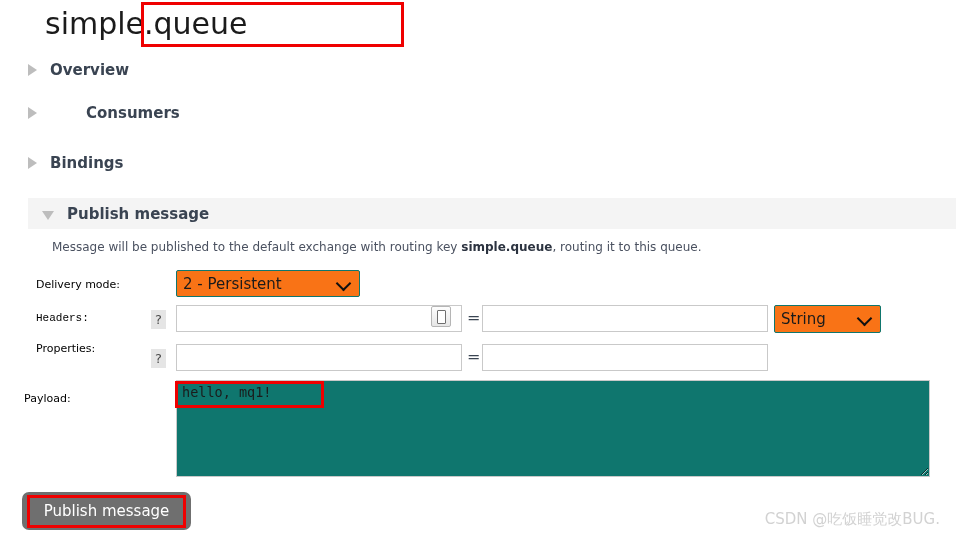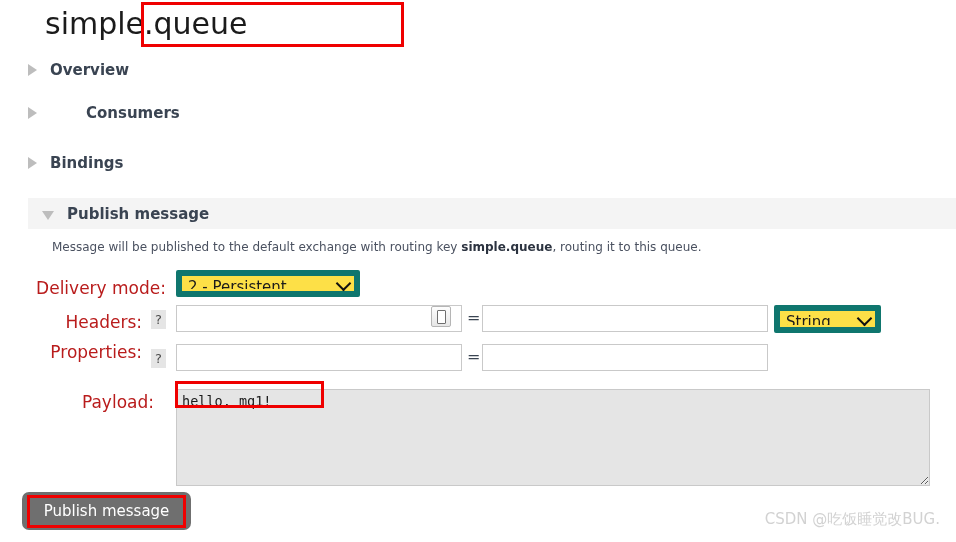--- a/index.html
+++ b/index.html
@@ -112,45 +112,45 @@
     font-size: 12px;
     color: #4a5160;
     white-space: nowrap;
   }
   #publish-desc b {
     color: #2c3340;
     font-weight: bold;
   }
   .flabel {
     position: absolute;
-    text-align: right;
-    font-size: 17px;
-    color: #b91c1c;
+    text-align: left;
+    font-size: 11px;
+    color: #000000;
     white-space: nowrap;
   }
   .help-badge {
     display: inline-block;
     background: #e5e5e5;
     color: #4b4b4b;
     font-size: 13px;
     width: 15px;
     height: 19px;
     line-height: 19px;
     text-align: center;
     margin-left: 6px;
     vertical-align: middle;
     cursor: help;
   }
 
   select.ctl {
     font-family: "DejaVu Sans", "Liberation Sans", sans-serif;
     font-size: 15px;
     color: #1b1b1b;
-    background: #fde047;
-    border: 6px solid #0f766e;
+    background: #f97316;
+    border: 1px solid #0f766e;
     border-radius: 2px;
     padding: 2px 6px;
     height: 27px;
     box-sizing: border-box;
     -webkit-appearance: none;
     -moz-appearance: none;
     appearance: none;
   }
   .select-wrap {
     position: absolute;
@@ -213,26 +213,26 @@
     position: absolute;
     left: 2.4px; top: 2px;
     width: 3px; height: 3px;
     border-radius: 50%;
     background: #6f6f6f;
   }
 
   textarea#payload {
     position: absolute;
     left: 176px;
-    top: 389px;
+    top: 380px;
     width: 754px;
     height: 97px;
     box-sizing: border-box;
     border: 1px solid #c9c9c9;
-    background: #e5e5e5;
+    background: #0f766e;
     font-family: "DejaVu Sans Mono", "Liberation Mono", monospace;
     font-size: 13.5px;
     color: #1b1b1b;
     padding: 3px 5px;
     resize: both;
     outline: none;
     overflow: auto;
     line-height: 1.25;
   }
   #redbox-payload {
@@ -308,21 +308,21 @@
 <div id="publish-desc">
   <span>Message will be published to the default exchange with routing key </span><b>simple.queue</b><span>, routing it to this queue.</span>
 </div>
 
 <div class="flabel" style="left:36px; top:278px; width:130px;">Delivery mode:</div>
 <div class="select-wrap" style="left:176px; top:270px; width:184px; height:27px;">
   <select class="ctl" id="delivery-mode-select" style="width:184px;"><option value="1 - Non-persistent">1 - Non-persistent</option><option value="2 - Persistent" selected="">2 - Persistent</option></select>
   <span class="chev"></span>
 </div>
 
-<div class="flabel" style="left:36px; top:312px; width:106px;">Headers:</div>
+<div class="flabel" style="left:36px; top:312px; width:106px;font-family:Liberation Mono, monospace;">Headers:</div>
 <span class="help-badge" style="position:absolute; left:145px; top:310px;">?</span>
 
 <input class="txt" id="headers-key" style="left: 176px; top: 305px; width: 286px;" placeholder="">
 
 <div id="autofill-icon">
   <span class="card"></span>
   <span class="head" style="left:436px;"></span>
 </div>
 
 <span class="eqsign" style="left:467px; top:308px;">=</span>

